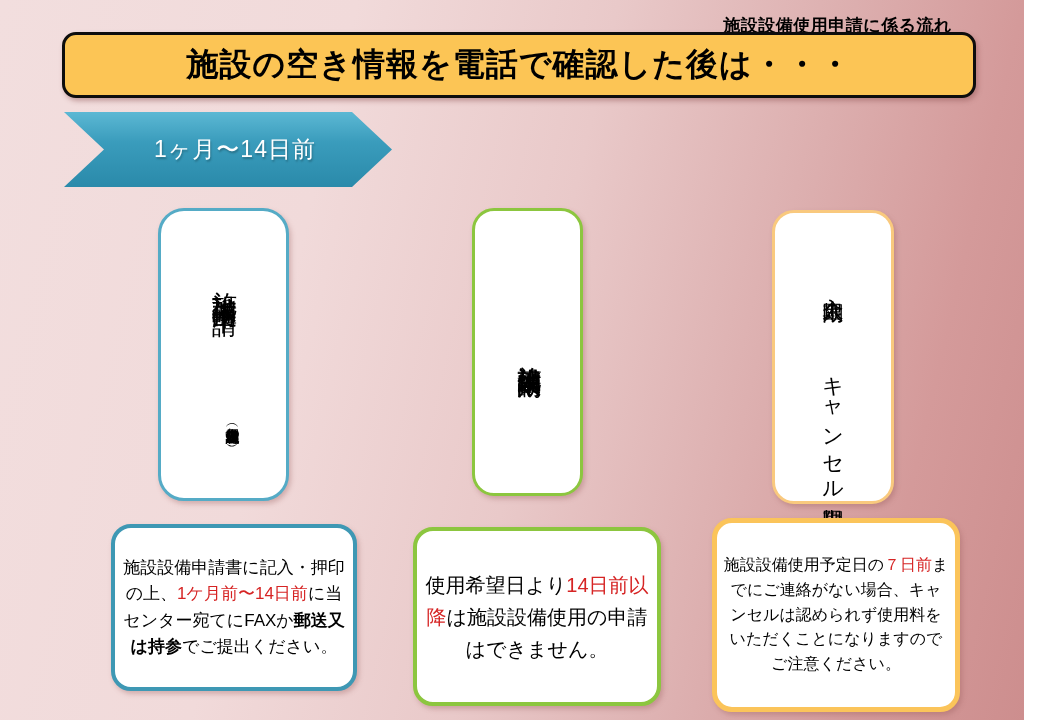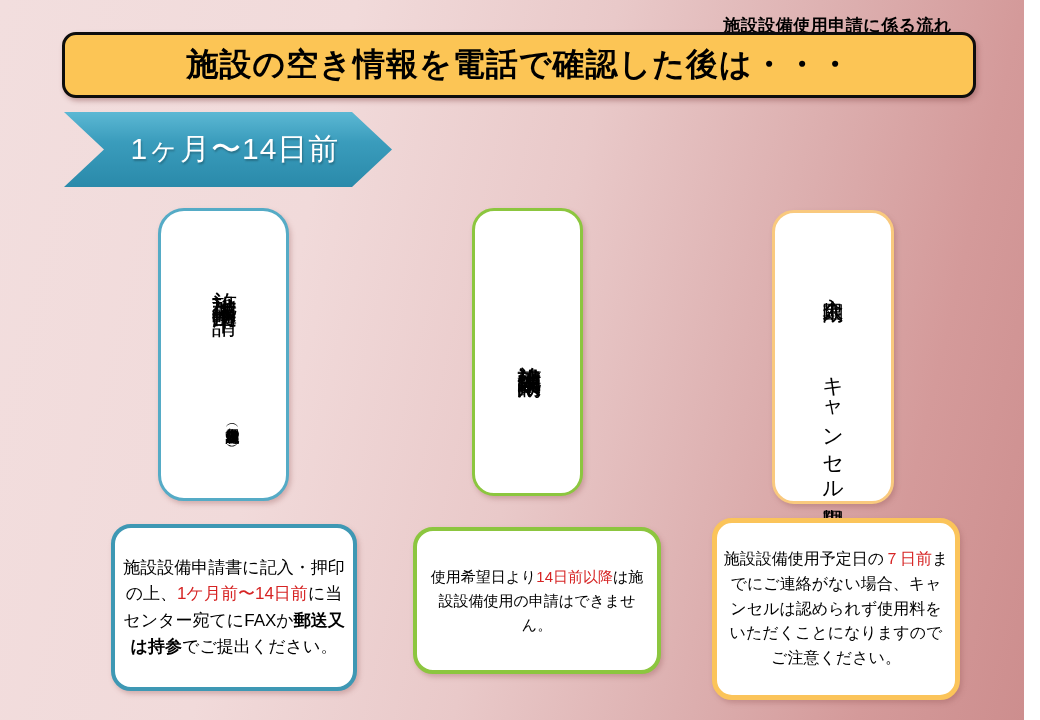--- a/index.html
+++ b/index.html
@@ -23,21 +23,21 @@
   .arrow{position:absolute;top:112px;height:75px;
          clip-path:polygon(0 0,calc(100% - 40px) 0,100% 50%,calc(100% - 40px) 100%,0 100%,40px 50%);
          display:flex;align-items:center;justify-content:center;
          filter:drop-shadow(2px 4px 3px rgba(120,60,60,.45));}
   .arrow-1{left:64px;width:328px;
            background:linear-gradient(180deg,#5cb8d4 0%,#3a9cbc 40%,#2a8aaa 100%);}
   .arrow-2{left:346px;width:330px;
            background:linear-gradient(180deg,#52d428 0%,#40c614 50%,#37b210 100%);}
   .arrow-3{left:632px;width:336px;
            background:linear-gradient(180deg,#f4a64e 0%,#ee8f2b 50%,#e67e14 100%);}
-  .arrow-label{color:#fff;font-size:30px;padding-left:14px;letter-spacing:1px;
+  .arrow-label{color:#fff;font-size:23px;padding-left:14px;letter-spacing:1px;
                text-shadow:1px 2px 2px rgba(0,0,0,.25);}
 
   
   .card{position:absolute;background:#fff;display:flex;align-items:stretch;justify-content:center;
         box-shadow:2px 3px 5px rgba(150,90,90,.35);}
   .card-1{left:158px;top:208px;width:125px;height:287px;border:3px solid #55abc6;border-radius:26px;}
   .card-2{left:472px;top:208px;width:105px;height:282px;border:3px solid #8cc63f;border-radius:22px;}
   .card-3{left:772px;top:210px;width:116px;height:288px;border:3px solid #f9c97e;border-radius:22px;}
   .vtext{writing-mode:vertical-rl;height:100%;display:flex;}
   .vtext > div{text-align:center;height:100%;}
@@ -45,23 +45,23 @@
   .card-2 .v-main{font-size:24px;letter-spacing:1px;}
   .v-sub{font-size:14px;color:#000;letter-spacing:0;}
   .v-main2{font-size:21px;color:#000;letter-spacing:2px;}
 
   
   .note{position:absolute;background:#fff;display:flex;align-items:center;justify-content:center;
         text-align:center;color:#000;box-shadow:2px 3px 5px rgba(150,90,90,.35);}
   .note-1{left:111px;top:524px;width:222px;height:151px;border:4px solid #3e98b4;border-radius:20px;
           font-size:17px;line-height:1.55;padding:4px 8px;box-sizing:content-box;}
   .note-2{left:413px;top:527px;width:224px;height:131px;border:4px solid #8cc63f;border-radius:20px;
-          font-size:15px;line-height:1.6;padding:4px 8px;}
+          font-size:20px;line-height:1.6;padding:20px 8px;}
   .note-3{left:712px;top:518px;width:226px;height:168px;border:5px solid #fbc45a;border-radius:20px;
-          font-size:16px;line-height:1.55;padding:2px 6px;}
+          font-size:16px;line-height:1.55;padding:8px 6px;}
   .seg-red{color:#d62424;}
   .seg-bold{font-weight:bold;}
   .seg-plain{}
 </style>
 </head>
 <body>
 
 <div class="stage">
 
   <div class="header-link">施設設備使用申請に係る流れ</div>

